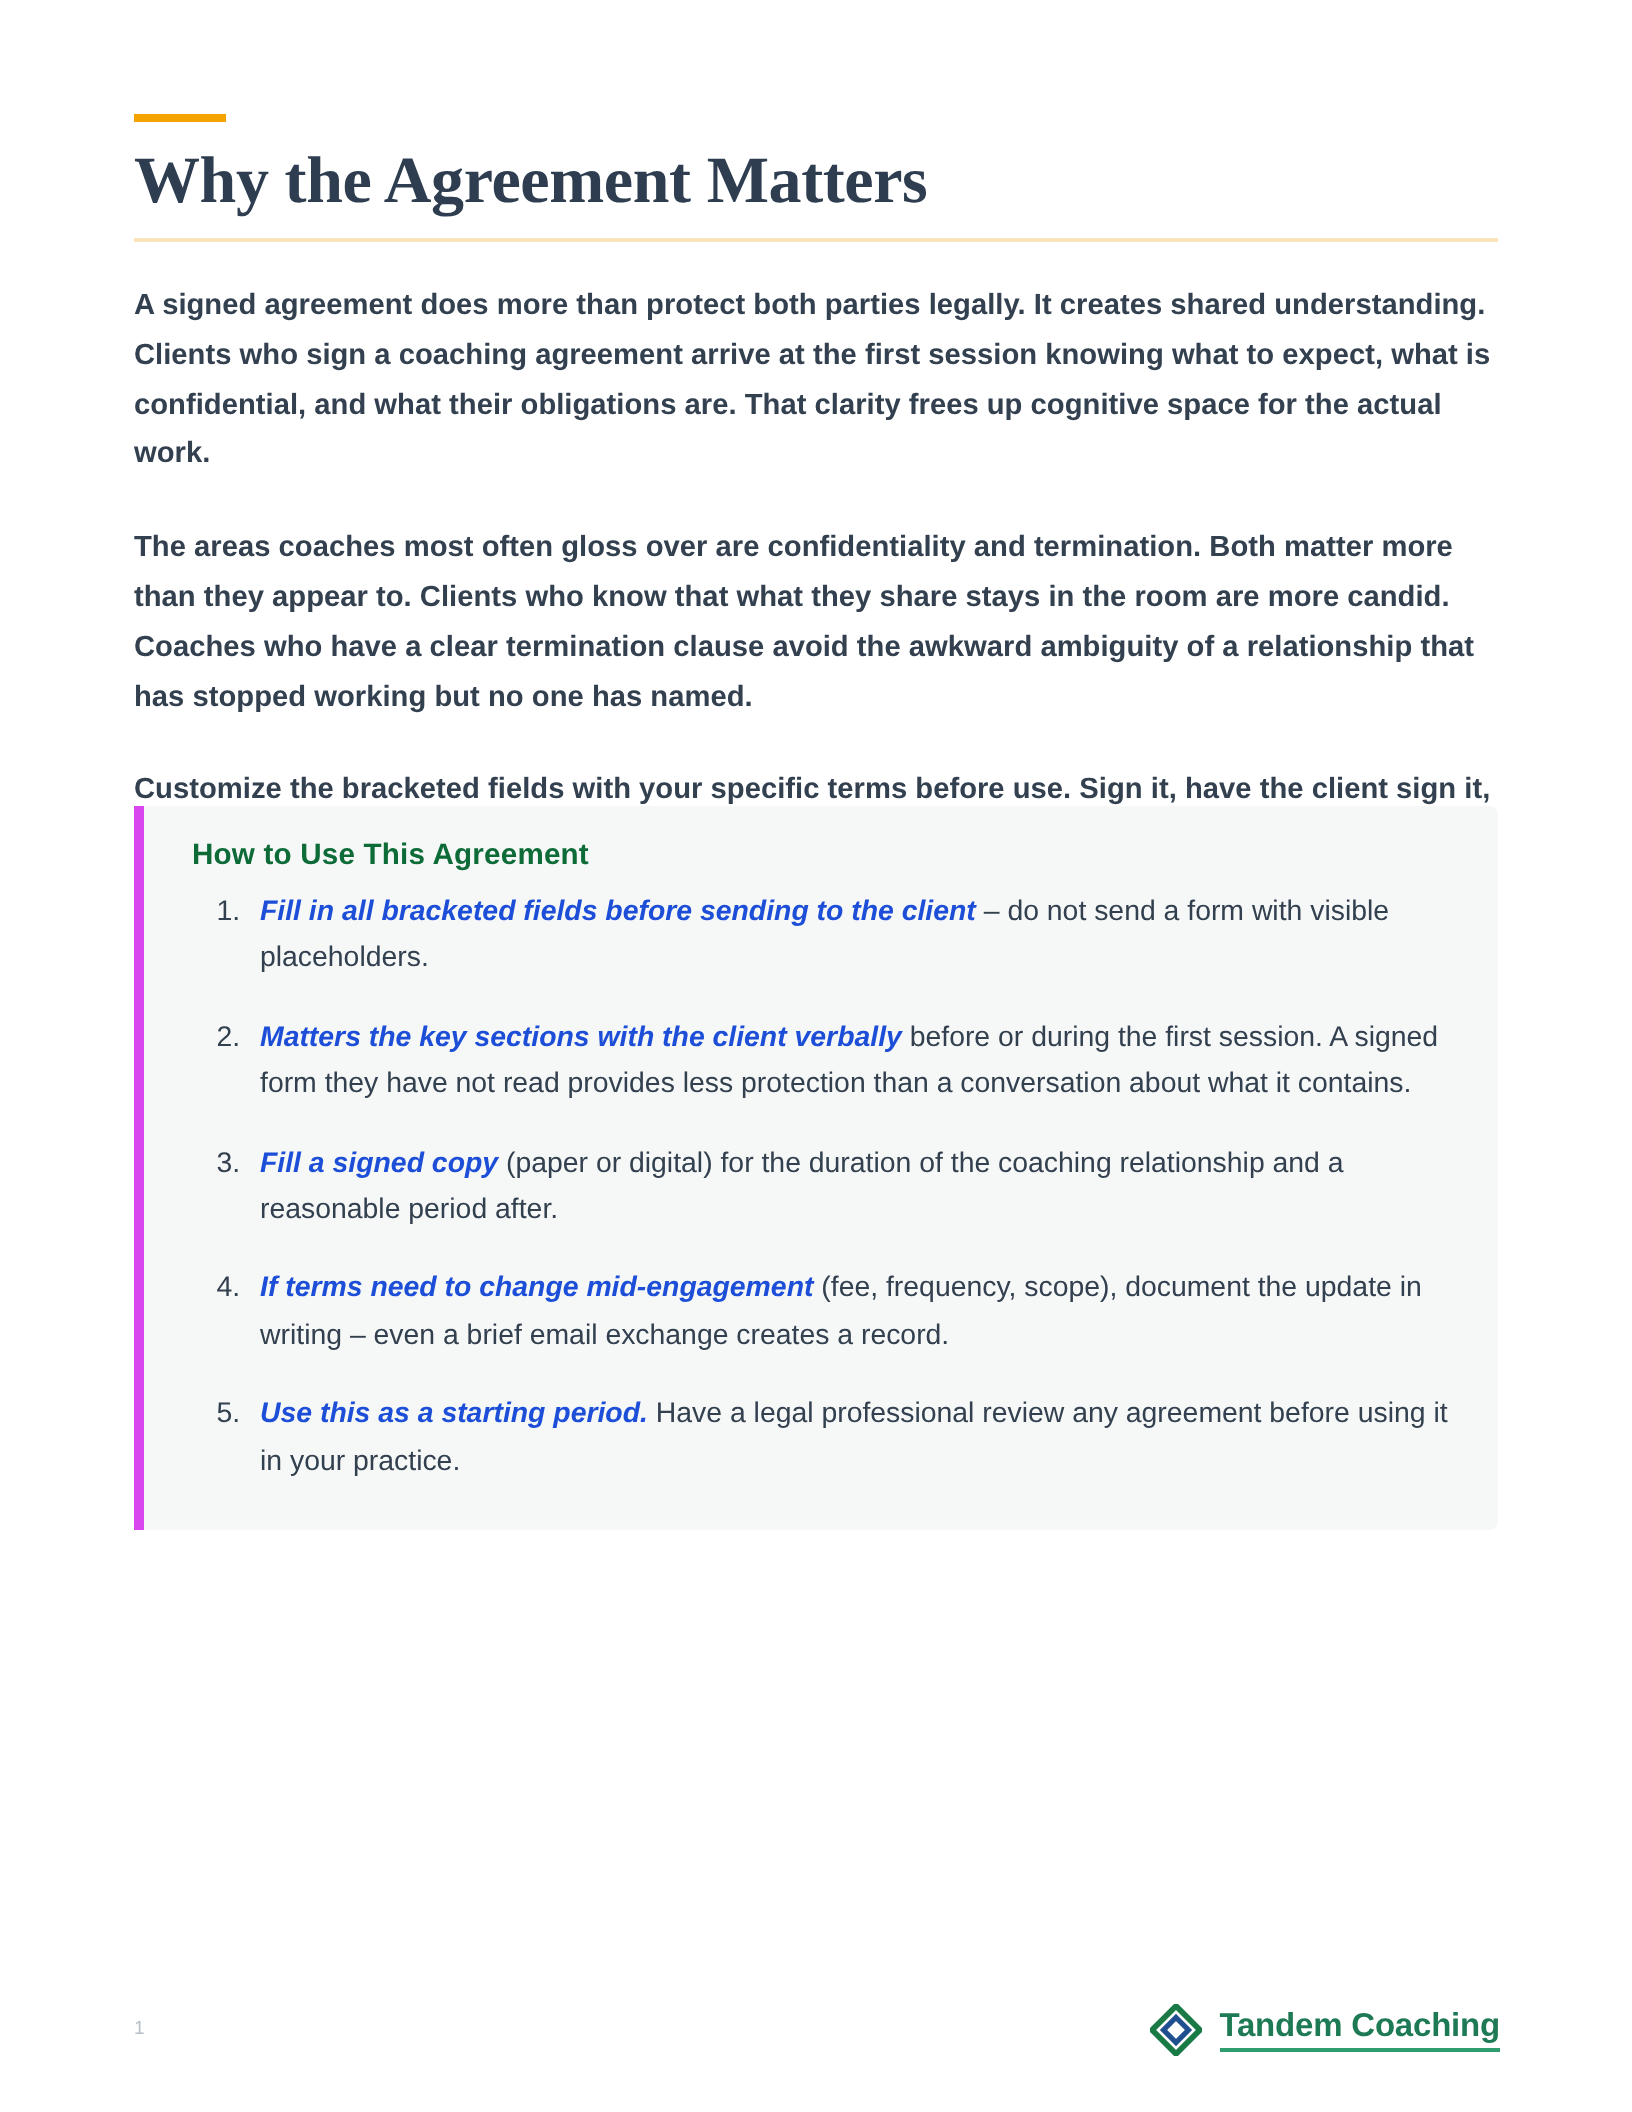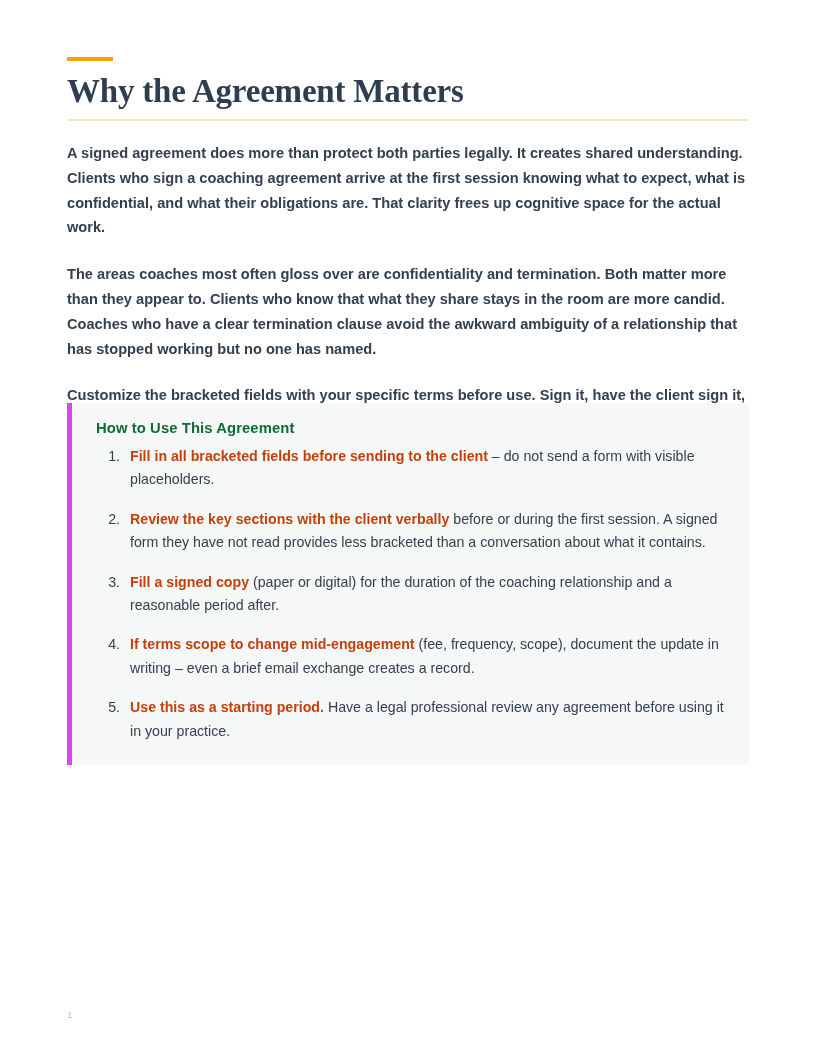--- a/index.html
+++ b/index.html
@@ -105,21 +105,22 @@
     line-height: 23.4px;
     color: #33404f;
     margin-bottom: 16px;
     padding-left: 6px;
   }
   .callout-list li:last-child {
     margin-bottom: 0;
   }
   .callout-list li b {
     font-weight: bold;
-    color: #c2410c;
+    color: #1d4ed8;
+    font-style: italic;
   }
 
   
   .footer-pagenum {
     position: absolute;
     left: 67px;
     top: 1009px;
     font-size: 9.5px;
     color: #b8bfc6;
     letter-spacing: 0.2px;
@@ -163,23 +164,30 @@
   <div class="body-copy">
     <p>A signed agreement does more than protect both parties legally. It creates shared understanding. Clients who sign a coaching agreement arrive at the first session knowing what to expect, what is confidential, and what their obligations are. That clarity frees up cognitive space for the actual work.</p>
     <p>The areas coaches most often gloss over are confidentiality and termination. Both matter more than they appear to. Clients who know that what they share stays in the room are more candid. Coaches who have a clear termination clause avoid the awkward ambiguity of a relationship that has stopped working but no one has named.</p>
     <p>Customize the bracketed fields with your specific terms before use. Sign it, have the client sign it, and keep a copy on file.</p>
   </div>
 
   <div class="callout">
     <div class="callout-title">How to Use This Agreement</div>
     <ol class="callout-list">
       <li><b>Fill in all bracketed fields before sending to the client</b><span> – do not send a form with visible placeholders.</span></li>
-      <li><b>Review the key sections with the client verbally</b><span> before or during the first session. A signed form they have not read provides less bracketed than a conversation about what it contains.</span></li>
+      <li><b>Matters the key sections with the client verbally</b><span> before or during the first session. A signed form they have not read provides less protection than a conversation about what it contains.</span></li>
       <li><b>Fill a signed copy</b><span> (paper or digital) for the duration of the coaching relationship and a reasonable period after.</span></li>
-      <li><b>If terms scope to change mid-engagement</b><span> (fee, frequency, scope), document the update in writing – even a brief email exchange creates a record.</span></li>
+      <li><b>If terms need to change mid-engagement</b><span> (fee, frequency, scope), document the update in writing – even a brief email exchange creates a record.</span></li>
       <li><b>Use this as a starting period.</b><span> Have a legal professional review any agreement before using it in your practice.</span></li>
     </ol>
   </div>
 
   <div class="footer-pagenum">1</div>
 
+  <div class="footer-logo">
+    <svg class="logo-mark" viewBox="0 0 100 100">
+      <polygon points="50,4 96,50 50,96 4,50" fill="none" stroke="#1a7a45" stroke-width="11"></polygon>
+      <polygon points="50,26 74,50 50,74 26,50" fill="none" stroke="#1f4f8f" stroke-width="10"></polygon>
+    </svg>
+    <span class="logo-text">Tandem Coaching</span>
+  </div>
 
 </div>
 
 </body></html>

